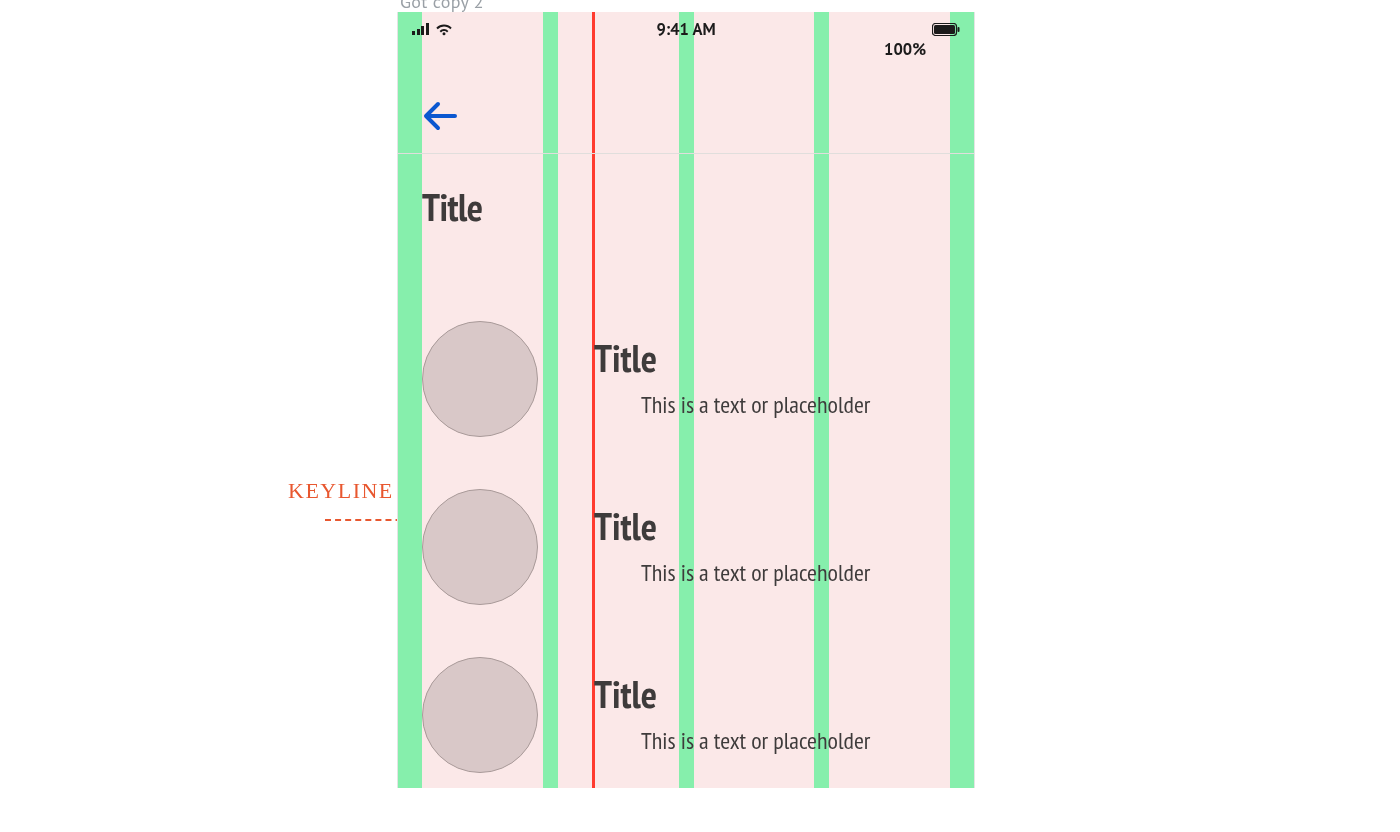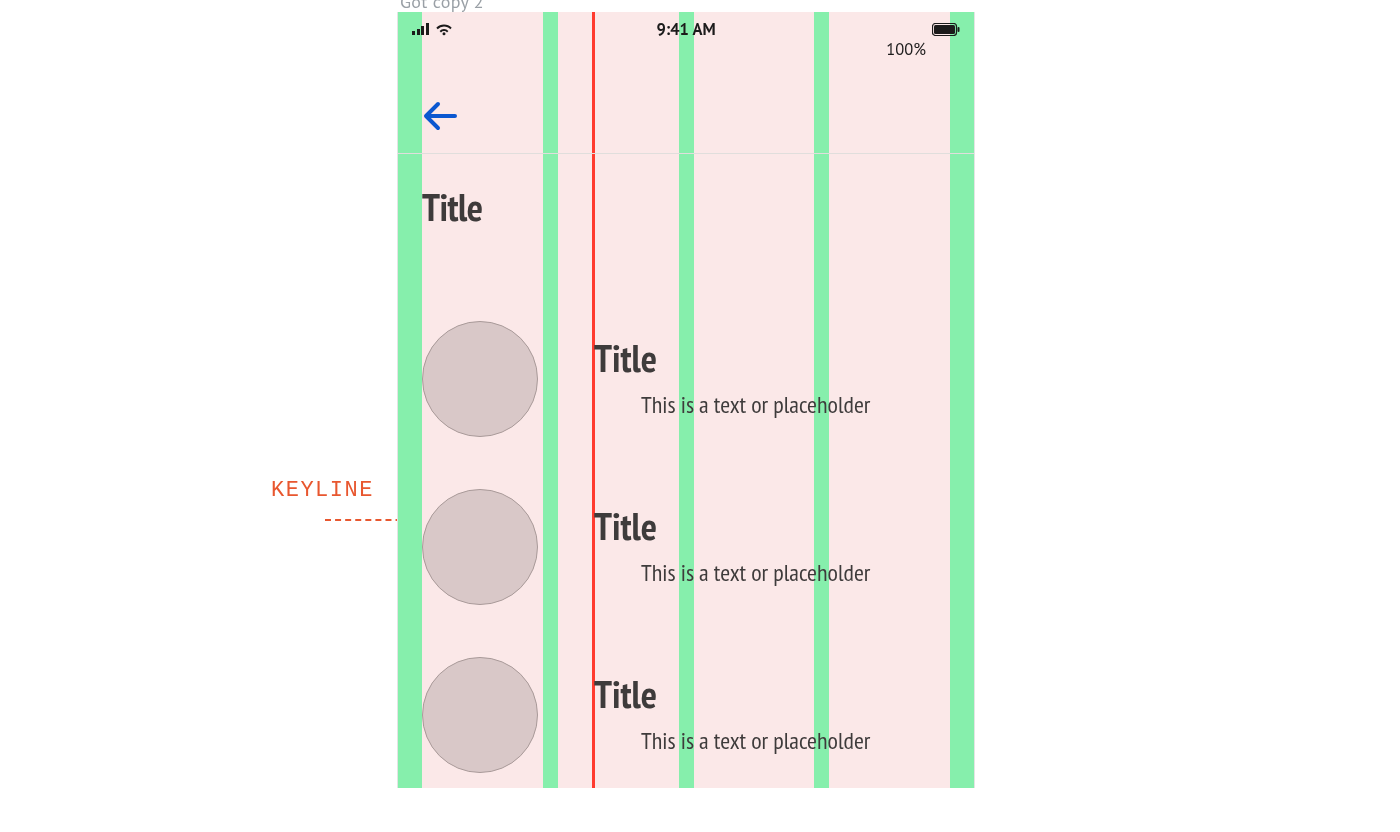--- a/index.html
+++ b/index.html
@@ -69,21 +69,21 @@
     padding: 0 14px;
     font-size: 16.5px;
     font-weight: 700;
     color: #1c1b1b;
     z-index: 5;
   }
   .status-left, .status-right { display:flex; align-items:center; gap:6px; }
   .status-time {
     position:absolute; left:0; right:0; text-align:center;
   }
-  .status-right .pct { font-weight:400;margin-top:40px; }
+  .status-right .pct { font-weight:700;margin-top:40px; }
 
   
   .sig { display:flex; align-items:flex-end; gap:1.5px; height:12px; }
   .sig span { width:3px; background:#1c1b1b; display:block; }
   .sig span:nth-child(1){height:4px;}
   .sig span:nth-child(2){height:6.5px;}
   .sig span:nth-child(3){height:9px;}
   .sig span:nth-child(4){height:12px;}
 
   .wifi svg, .batt svg { display:block; }
@@ -149,23 +149,23 @@
     font-family: "PT Sans Narrow","PT Sans",Arial Narrow,Arial,sans-serif;
     font-size:24px;
     color:#3e3b3b;
     font-stretch: condensed;
     margin-left: 47px;
   }
 
   
   .keyline-label {
     position:absolute;
-    left: 271px;
+    left: 288px;
     top: 478px;
-    font-family: Liberation Mono, monospace;
+    font-family: Liberation Serif, serif;
     font-size:22px;
     letter-spacing:1.5px;
     color:#e8572f;
     font-stretch: condensed;
   }
   .keyline-dash {
     position:absolute;
     left: 325px;
     right: calc(1400px - 593px); 
     top: 519px;

